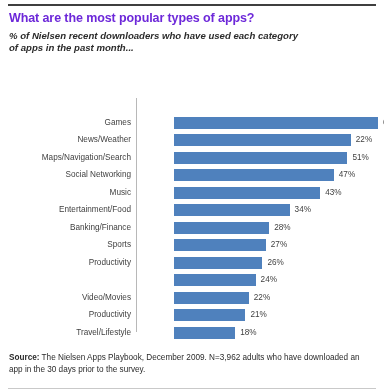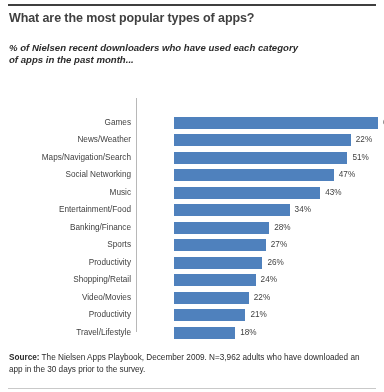--- a/index.html
+++ b/index.html
@@ -36,27 +36,27 @@
   
   .header {
     position: absolute;
     left: 9px;
     top: 11px;
     width: 366px;
   }
   .title {
     font-size: 12.5px;
     font-weight: bold;
-    color: #404040;
+    color: #6d28d9;
     letter-spacing: -0.1px;
     line-height: 15px;
     margin: 0;
   }
   .subtitle {
-    margin: 16px 0 0 0;
+    margin: 4px 0 0 0;
     font-size: 9.6px;
     font-style: italic;
     font-weight: bold;
     color: #2b2b2b;
     line-height: 11.5px;
     width: 300px;
   }
 
   
   .chart {
@@ -215,21 +215,20 @@
             </div>
           </div>
           <div class="row">
             <div class="cat-label">Productivity</div>
             <div class="bar-wrap">
               <div class="bar" style="width: 88.4px; background: rgb(79, 129, 189);"></div>
               <div class="val-label">26%</div>
             </div>
           </div>
           <div class="row">
-            <div class="cat-label">Shopping/Retail</div>
             <div class="bar-wrap">
               <div class="bar" style="width: 81.6px; background: rgb(79, 129, 189);"></div>
               <div class="val-label">24%</div>
             </div>
           </div>
           <div class="row">
             <div class="cat-label">Video/Movies</div>
             <div class="bar-wrap">
               <div class="bar" style="width: 74.8px; background: rgb(79, 129, 189);"></div>
               <div class="val-label">22%</div>

